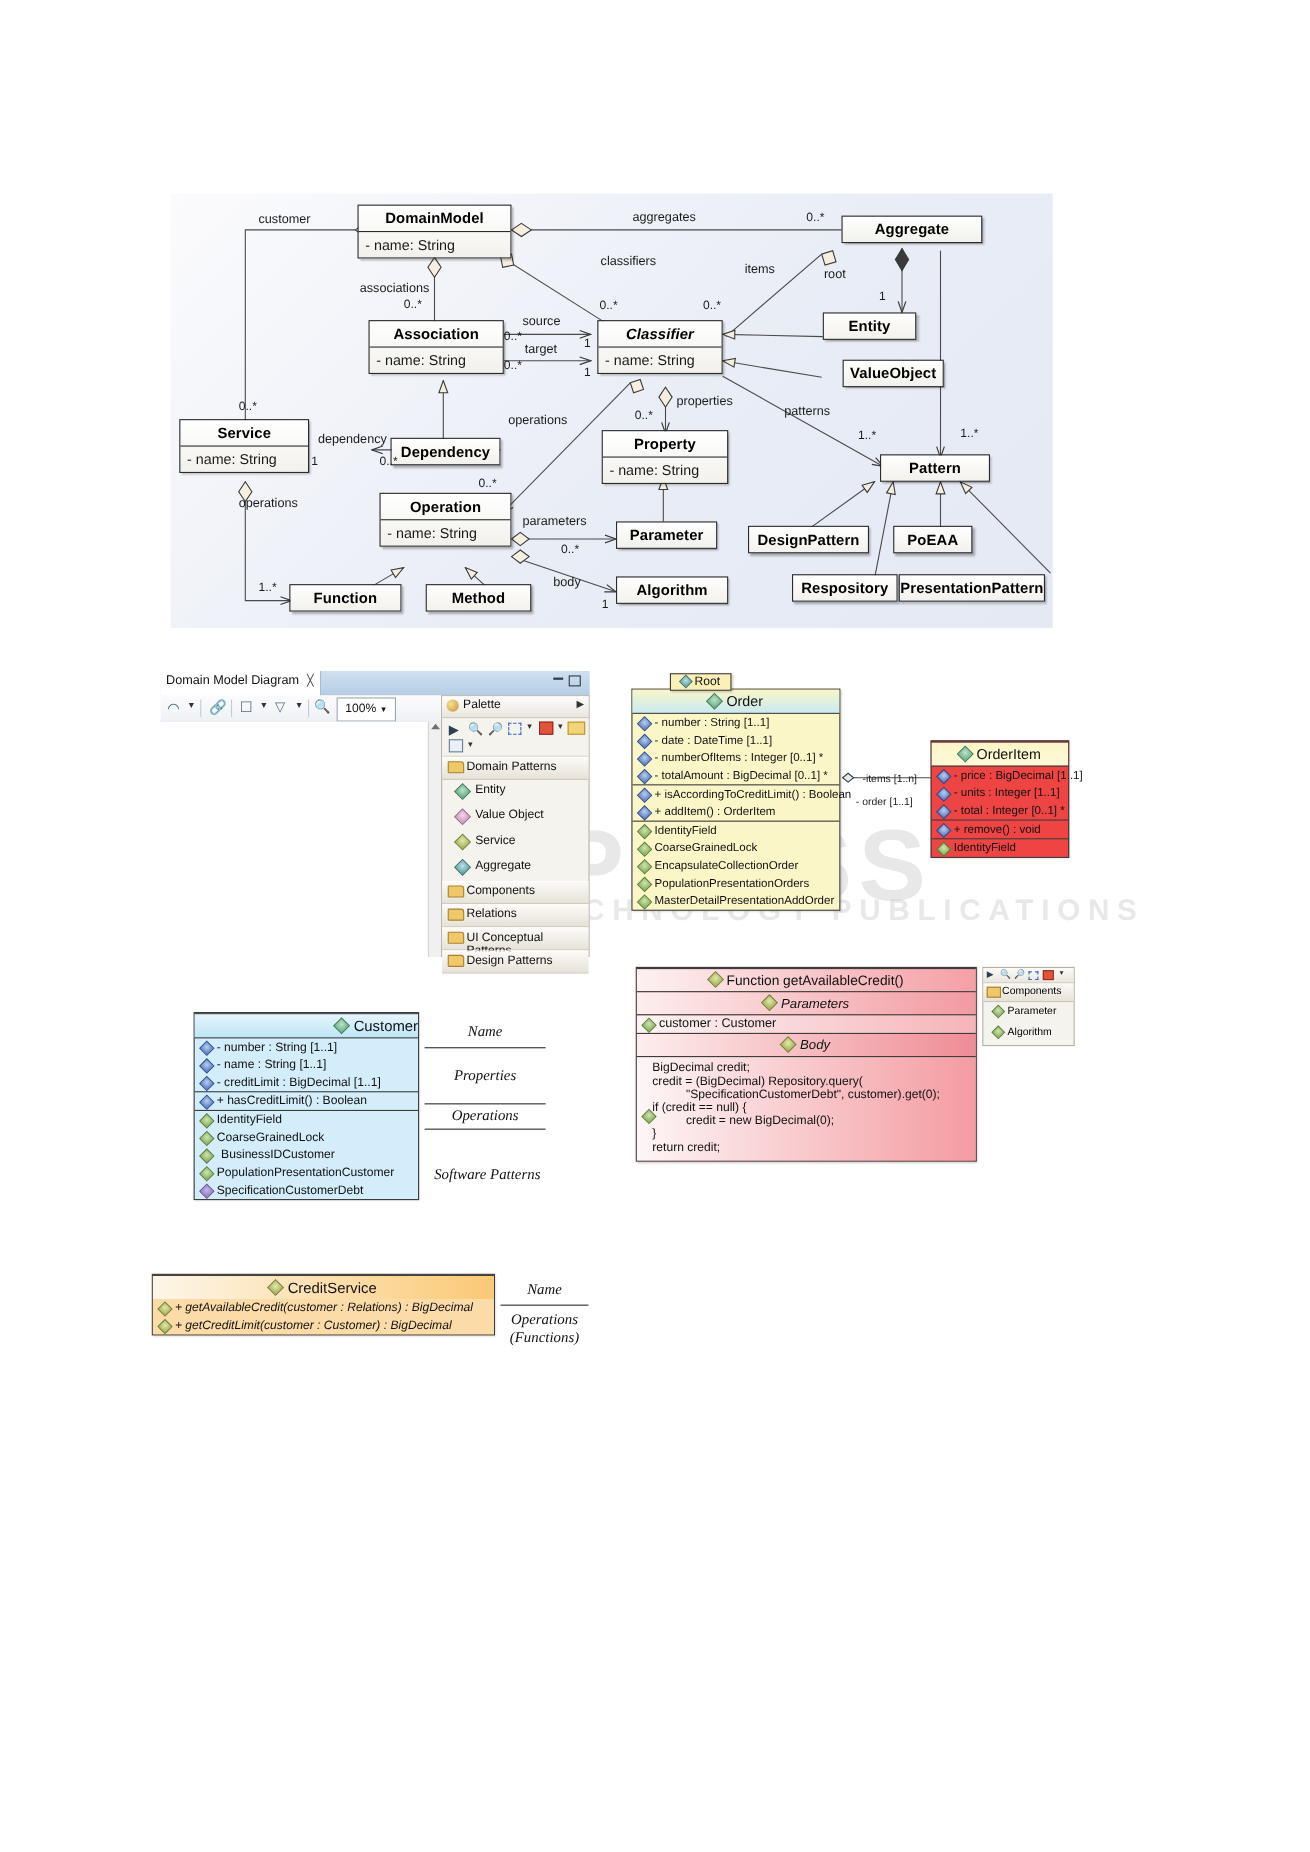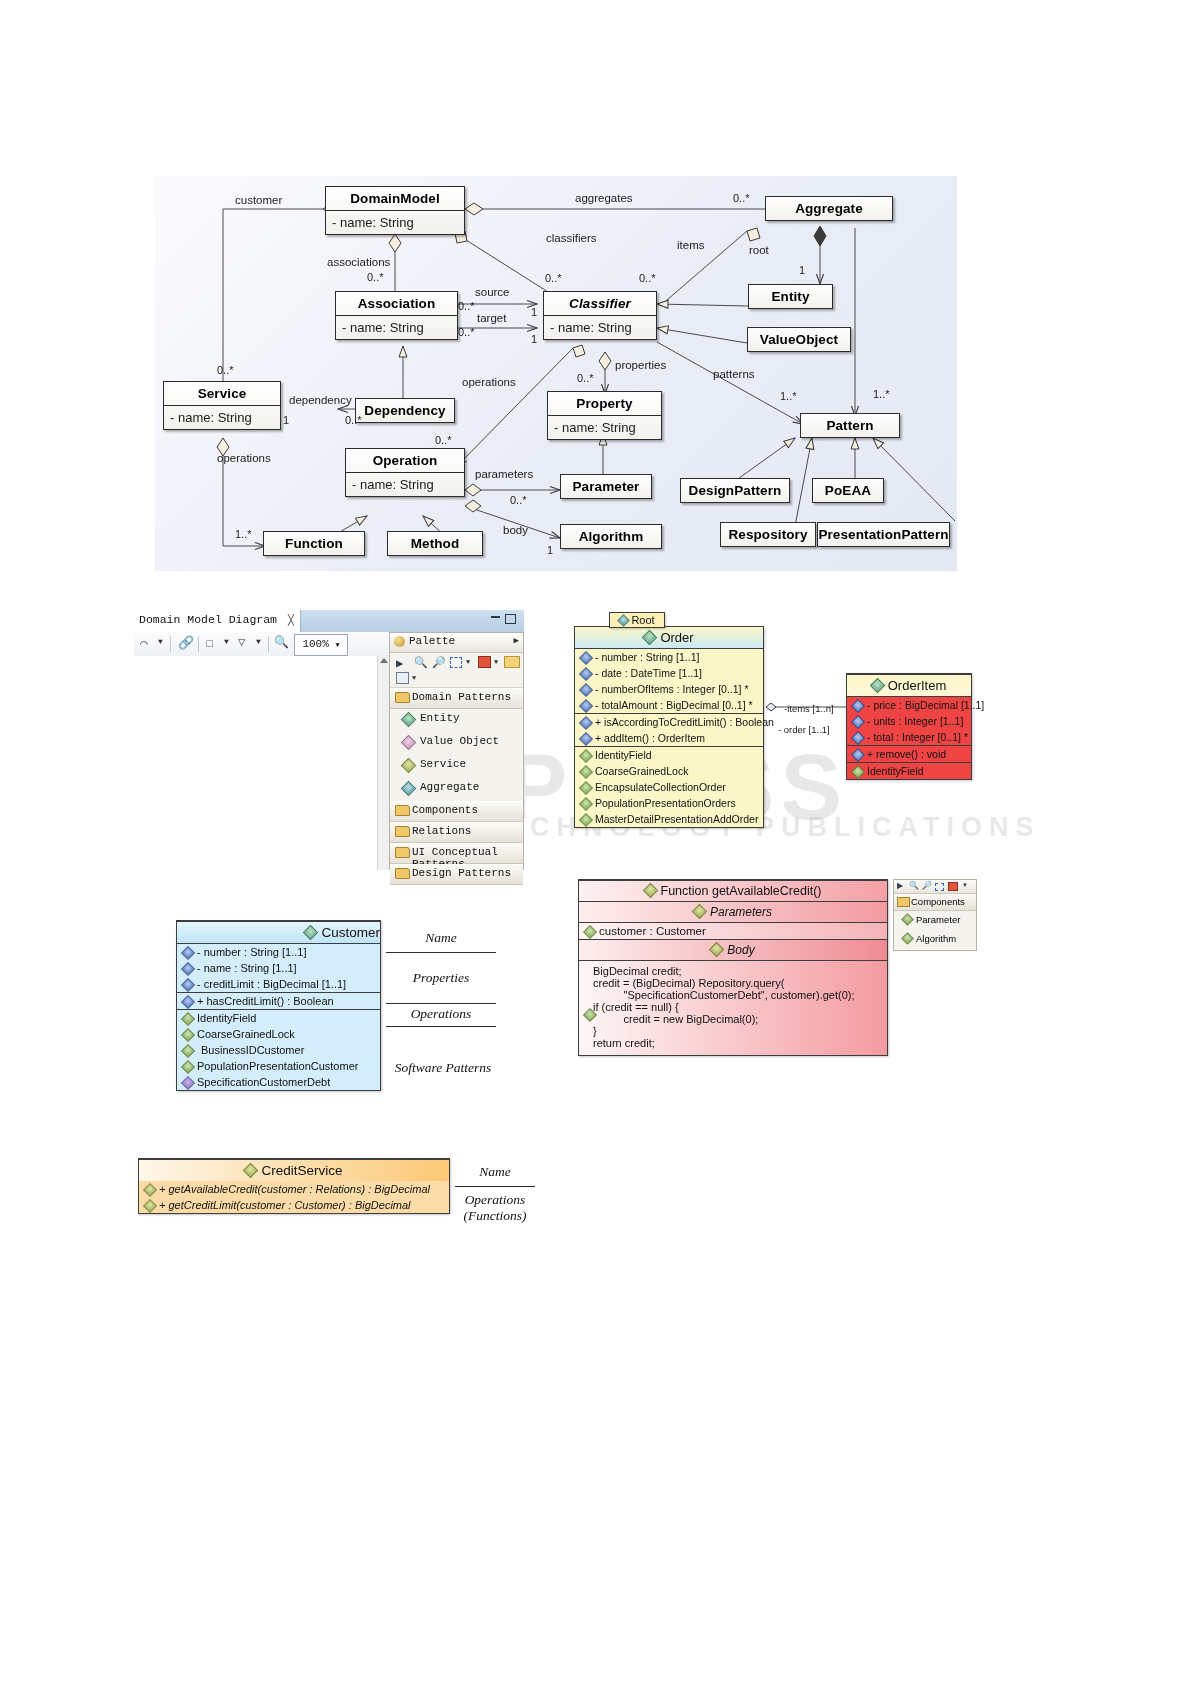--- a/index.html
+++ b/index.html
@@ -19,21 +19,21 @@
             padding:4px 6px 4px 6px;white-space:nowrap;}
   .lbl{position:absolute;font-size:11.5px;color:#1b1b1b;white-space:nowrap;}
   .mult{position:absolute;font-size:11px;color:#1b1b1b;white-space:nowrap;}
 
   
   #fig1{position:absolute;left:155px;top:176px;width:802px;height:395px;
         background:linear-gradient(135deg,#fbfbfd 0%,#e9edf6 55%,#e4e9f4 100%);}
   #fig1 svg{position:absolute;left:0;top:0;width:802px;height:395px;}
 
   
-  #eclipse{position:absolute;left:134px;top:610px;width:390px;height:260px;font-family:Liberation Mono, monospace;}
+  #eclipse{position:absolute;left:146px;top:610px;width:390px;height:260px;}
   .ecl-tabbar{position:absolute;left:0;top:0;width:390px;height:22px;
               background:linear-gradient(180deg,#f6f8fb,#e7edf5);border-bottom:1px solid #9db5cd;}
   .ecl-tab{position:absolute;left:0;top:0;height:22px;padding:3px 6px 0 5px;
            font-size:11.5px;color:#111;background:#fff;border-right:1px solid #9db5cd;}
   .ecl-tabrest{position:absolute;left:133px;top:0;right:0;height:22px;
                background:linear-gradient(180deg,#cfe0f0,#b6cde4);}
   .ecl-min{position:absolute;right:24px;top:6px;width:9px;height:2px;background:#2b3a4a;}
   .ecl-max{position:absolute;right:8px;top:4px;width:9px;height:8px;border:1.3px solid #2b3a4a;}
   .ecl-toolbar{position:absolute;left:0;top:22px;width:255px;height:24px;
                background:linear-gradient(180deg,#fcfcfd,#eef1f5);border-bottom:1px solid #c4ccd6;}
@@ -179,21 +179,21 @@
 
   <div class="uml-box" style="left:388px;top:115px;width:114px;">
     <div class="uml-title ital">Classifier</div>
     <div class="uml-attr">-   name: String</div>
   </div>
 
   <div class="uml-box" style="left:593px;top:108px;width:85px;">
     <div class="uml-title">Entity</div>
   </div>
 
-  <div class="uml-box" style="left:592px;top:151px;width:104px;">
+  <div class="uml-box" style="left:611px;top:151px;width:92px;">
     <div class="uml-title">ValueObject</div>
   </div>
 
   <div class="uml-box" style="left:8px;top:205px;width:118px;">
     <div class="uml-title">Service</div>
     <div class="uml-attr">-   name: String</div>
   </div>
 
   <div class="uml-box" style="left:200px;top:222px;width:100px;">
     <div class="uml-title">Dependency</div>

